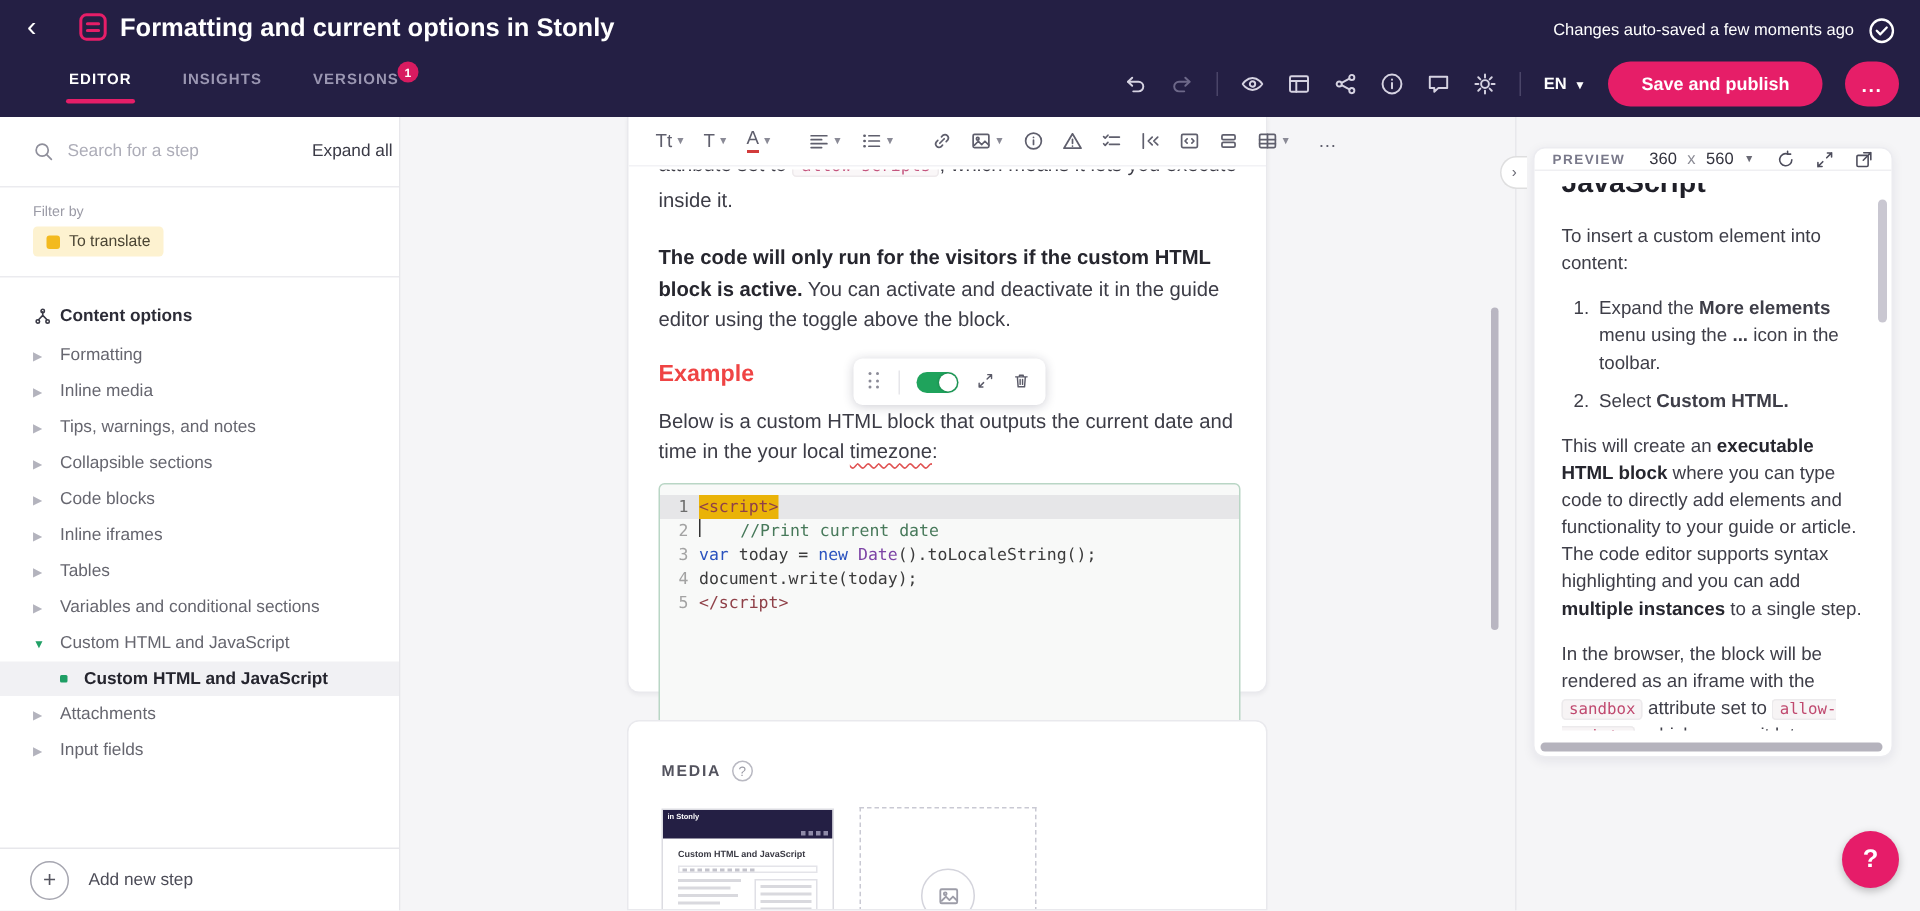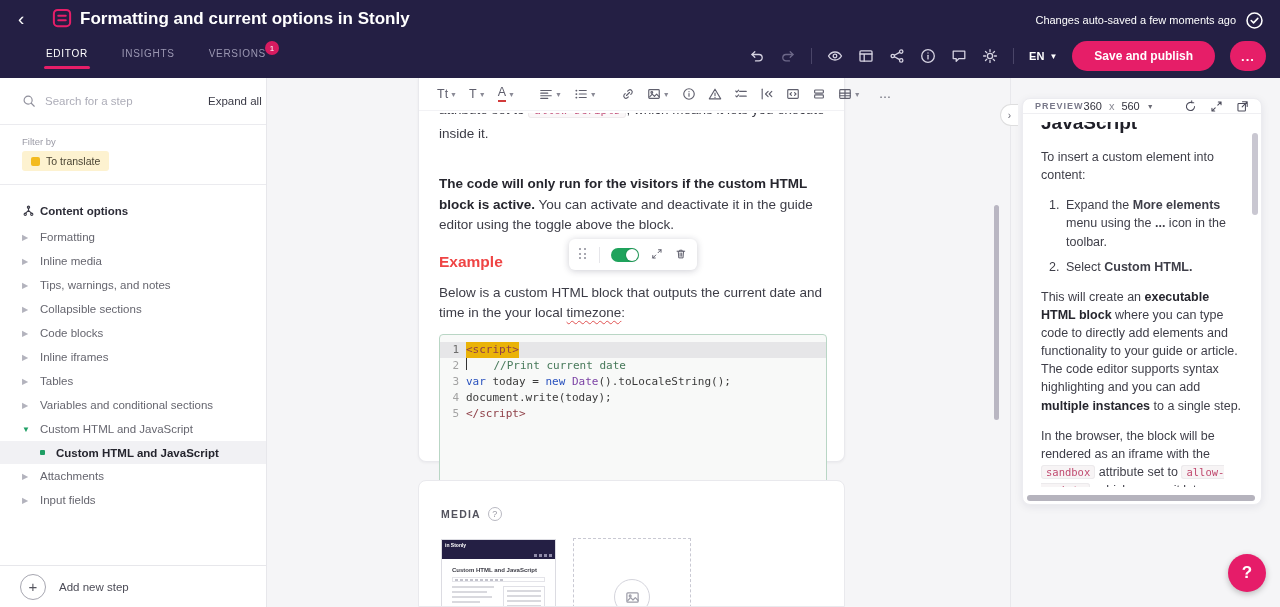--- a/index.html
+++ b/index.html
@@ -9,21 +9,21 @@
   .ic { stroke:currentColor; fill:none; stroke-width:1.3; stroke-linecap:round; stroke-linejoin:round; }
 
   
   .header { position:absolute; top:0; left:0; right:0; height:78px; background:#241f44; z-index:30; }
   .back { position:absolute; left:18px; top:8px; color:#fff; font-size:19px; cursor:pointer; }
   .doc-icon { position:absolute; left:52px; top:8px; color:#e61e68; }
   .title { position:absolute; left:80px; top:9px; color:#fff; font-size:17px; font-weight:600; white-space:nowrap; }
   .autosave { position:absolute; right:44px; top:14px; color:#fff; font-size:11px; font-weight:400; }
   .autosave-check { position:absolute; right:16px; top:11px; color:#fff; }
   .tabs { position:absolute; left:46px; top:48px; display:flex; gap:34px; }
-  .tab { font-size:10px; font-weight:400; letter-spacing:.7px; color:#9b97b2; cursor:pointer; position:relative; padding-bottom:10px; }
+  .tab { font-size:10px; font-weight:700; letter-spacing:.7px; color:#9b97b2; cursor:pointer; position:relative; padding-bottom:10px; }
   .tab.active { color:#fff; }
   .tab.active::after { content:""; position:absolute; left:-2px; right:-2px; bottom:0; height:3px; background:#e61e68; border-radius:2px; }
   .tab .badge { position:absolute; top:-7px; right:-13px; width:14px; height:14px; border-radius:50%; background:#d81b60; color:#fff; font-size:8px; display:flex; align-items:center; justify-content:center; letter-spacing:0; }
   .hdr-actions { position:absolute; right:14px; top:41px; display:flex; align-items:center; gap:15px; color:#cfccdd; }
   .hdr-actions .hic { width:16px; height:16px; cursor:pointer; color:#d6d3e2; }
   .hdr-actions .dim { color:#6d6889; }
   .vdiv { width:1px; height:16px; background:#4a4568; }
   .lang { display:flex; align-items:center; gap:5px; color:#fff; font-size:11px; font-weight:700; cursor:pointer; }
   .caret { font-size:8px; color:inherit; }
   .btn-save { height:30px; padding:0 22px; border-radius:16px; background:#e61e68; color:#fff; font-size:12px; font-weight:700; border:none; cursor:pointer; font-family:inherit; }
@@ -62,21 +62,21 @@
   .tbi .caret { font-size:7px; color:#8a8a96; }
   .tbi svg { width:14px; height:14px; }
   .tbi .A { border-bottom:2px solid #d23b3b; line-height:1; padding-bottom:1px; }
   .tdiv { width:1px; height:16px; background:#e4e4e9; }
   .econtent { padding:2px 20px 0; }
   .clipline { height:9px; overflow:hidden; position:relative; }
   .clipline .inner { display:block; margin-top:-11px; font-size:13.5px; color:#3c3c46; white-space:nowrap; }
   .codechip { font-family:"DejaVu Sans Mono", monospace; font-size:11px; background:#faf7f8; border:1px solid #eeeaec; border-radius:3px; padding:0 5px; color:#c4557e; }
   .p { font-size:13.5px; line-height:1.5; color:#3c3c46; }
   .p b { color:#26262e; }
-  .mt2 { margin-top:2px; } .mt14 { margin-top:30px; }
+  .mt2 { margin-top:2px; } .mt14 { margin-top:18px; }
   .h-example { margin-top:18px; font-size:15.5px; font-weight:700; color:#ef4444; }
   .squig { text-decoration:underline wavy #e05252; text-decoration-thickness:1px; text-underline-offset:3px; }
 
   .codeblock { position:relative; margin-top:10px; width:388px; height:167px; background:#f8f9f8; border:1px solid #b9d6c5; border-radius:4px; font-family:"DejaVu Sans Mono", monospace; font-size:11px; padding-top:7px; overflow:hidden; }
   .cline { display:flex; height:16px; line-height:16px; white-space:pre; }
   .cline .gut { width:26px; text-align:right; padding-right:7px; color:#a3a3a3; flex:none; }
   .cline.active { background:#e6e6e8; }
   .cline.active .gut { color:#6d6d6d; }
   .tok-tag { color:#8f4048; }
   .tok-sel { background:#eab308; }
@@ -117,21 +117,21 @@
 
   
   .main-sb { position:absolute; left:994px; top:205px; width:5px; height:215px; background:#b9b6c2; border-radius:3px; cursor:pointer; }
   .rdivider { position:absolute; left:1010px; top:78px; bottom:0; width:1px; background:#e8e8ec; }
   .collapse-btn { position:absolute; left:1000px; top:104px; width:18px; height:22px; background:#fff; border:1px solid #dededf; border-right:none; border-radius:11px 0 0 11px; display:flex; align-items:center; justify-content:center; font-size:10px; color:#6a6a75; cursor:pointer; z-index:5; }
 
   
   .preview-card { position:absolute; left:1022px; top:98px; width:240px; height:407px; background:#fff; border:1px solid #ececf0; border-radius:8px; box-shadow:0 2px 8px rgba(30,30,60,.08); }
   .pv-hd { height:15px; display:flex; align-items:center; padding:0 12px; border-bottom:1px solid #efeff2; }
   .pv-lbl { font-size:9px; font-weight:700; letter-spacing:1px; color:#79798a; }
-  .pv-size { margin-left:0; display:flex; align-items:center; gap:7px; font-size:11px; color:#33333e; cursor:pointer; }
+  .pv-size { margin-left:16px; display:flex; align-items:center; gap:7px; font-size:11px; color:#33333e; cursor:pointer; }
   .pv-size .x { color:#8a8a94; }
   .pv-size .caret { font-size:7px; color:#6a6a75; }
   .pv-icons { margin-left:auto; display:flex; gap:13px; color:#4d4d5c; }
   .pv-icons svg { width:13px; height:13px; cursor:pointer; }
   .pv-body { position:relative; height:373px; overflow:hidden; padding:8px 18px 0; }
   .pv-clip { height:14px; overflow:hidden; }
   .pv-clip .h { display:block; font-size:19px; font-weight:700; color:#1f1f28; margin-top:-10px; }
   .pv-p { font-size:12.5px; line-height:1.45; color:#3e3e48; margin-top:12px; }
   .pv-p b { color:#26262e; }
   .pv-ol { margin-top:12px; }

